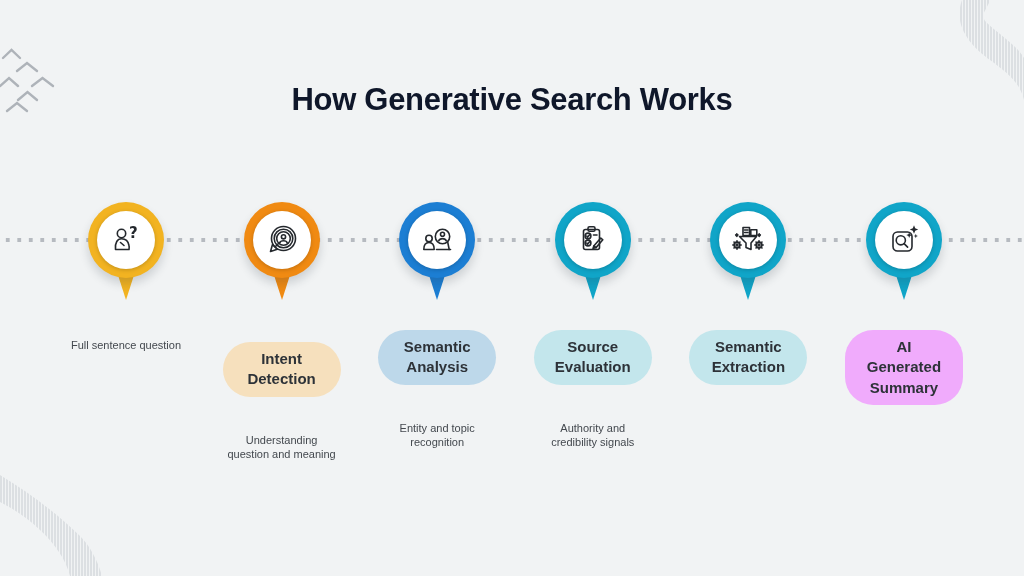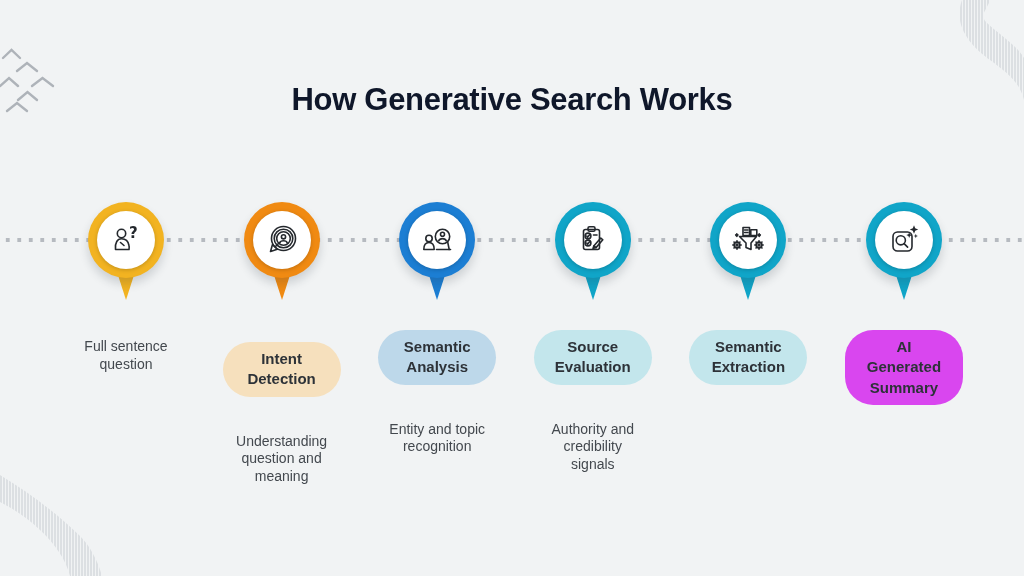--- a/index.html
+++ b/index.html
@@ -82,21 +82,21 @@
     text-align: center;
     font-size: 15px;
     font-weight: 700;
     line-height: 1.35;
     color: #2d3238;
   }
   .desc {
     margin-top: 36px;
     max-width: 112px;
     text-align: center;
-    font-size: 14px;
+    font-size: 11px;
     line-height: 1.28;
     color: #43484e;
   }
   .step:nth-child(4) .desc { max-width: 84px; }
   .deco { position: absolute; pointer-events: none; }
   .deco-topleft { top: 40px; left: 0; }
   .deco-topright { top: 0; right: 0; }
   .deco-bottomleft { bottom: 0; left: 0; }
   .icon-stroke { fill: none; stroke: #24282d; stroke-width: 1.6; stroke-linecap: round; stroke-linejoin: round; }
   .icon-fill { fill: #24282d; stroke: none; }
@@ -269,18 +269,18 @@
             <rect x="9" y="12" width="19" height="19" rx="4.5"></rect>
             <circle cx="16.8" cy="20.3" r="4.6"></circle>
             <path d="M20.1,23.6 L23.6,27.1"></path>
           </g>
           <path class="icon-fill" d="M30,5.2 L31.2,8.3 L34.2,9.5 L31.2,10.7 L30,13.8 L28.8,10.7 L25.8,9.5 L28.8,8.3 Z"></path>
           <path class="icon-fill" d="M25.2,12.2 l0.8,2.1 l2.1,0.8 l-2.1,0.8 l-0.8,2.1 l-0.8,-2.1 l-2.1,-0.8 l2.1,-0.8 Z"></path>
           <path class="icon-fill" d="M31.8,13.8 l0.6,1.6 l1.6,0.6 l-1.6,0.6 l-0.6,1.6 l-0.6,-1.6 l-1.6,-0.6 l1.6,-0.6 Z"></path>
         </svg>
       </div>
     </div>
-    <div class="pill" style="background-color: #d946ef;">
+    <div class="pill" style="background-color: #f0abfc;">
       <span>AI Generated Summary</span>
     </div>
   </div>
 
 </div>
 
 </body></html>

